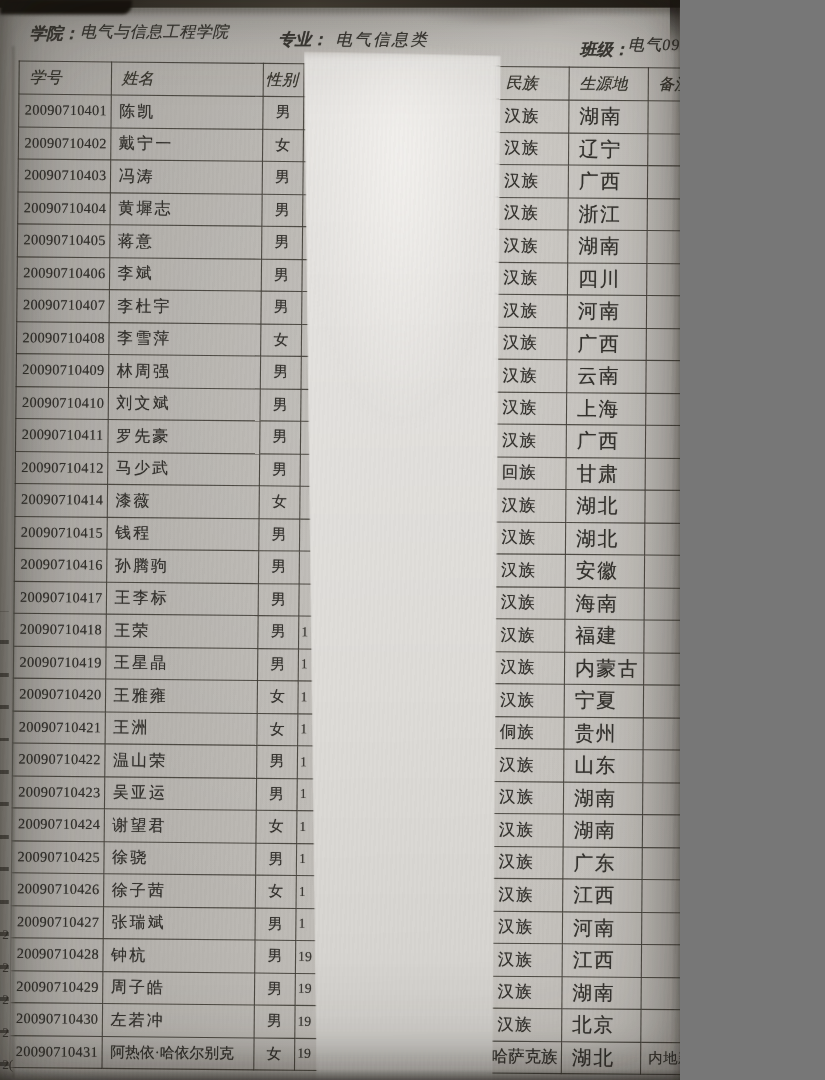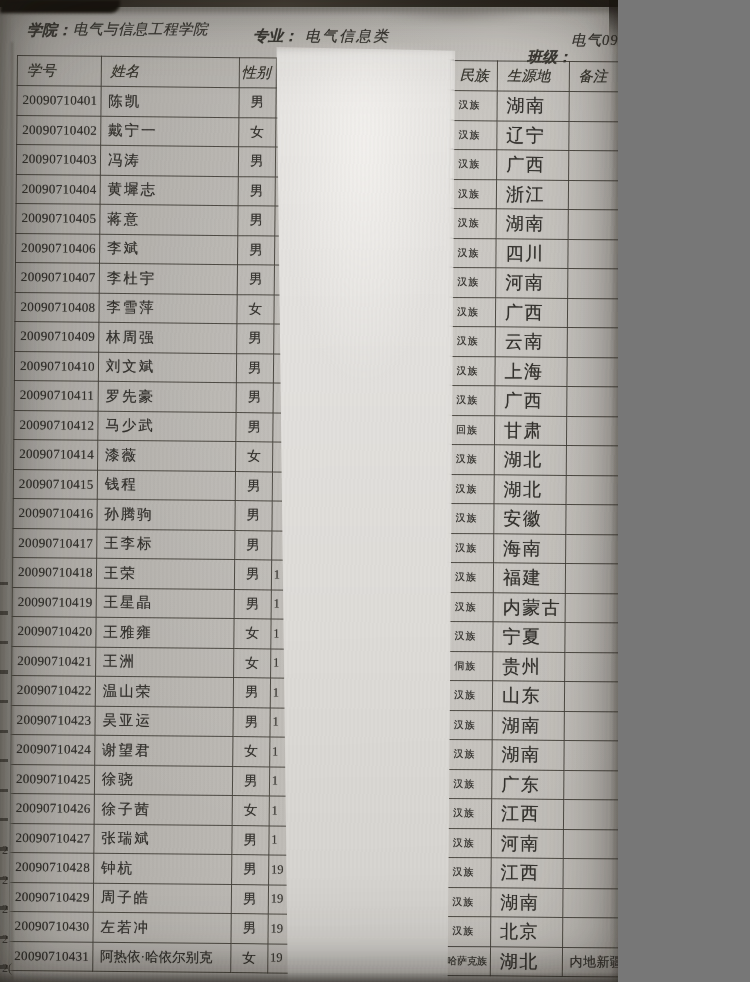--- a/index.html
+++ b/index.html
@@ -30,21 +30,21 @@
   }
   thead tr { height:30px; }
   tbody tr { height:29.5px; }
   th { font-style:italic; font-size:14.5px; text-align:left; padding-left:9px; color:#39372f; }
   .th-center { padding-left:2px; }
   .id-cell     { font-size:13px; letter-spacing:0.3px; padding-left:5px; color:#33312d; }
   .name-cell   { font-size:14.5px; letter-spacing:2px; padding-left:7px; }
   .name-cell.long { letter-spacing:0; font-size:13.5px; }
   .gender-cell { font-size:13.5px; text-align:center; padding:0 1px; }
   .birth-cell  { font-size:12.5px; color:rgba(50,48,44,0.85); border-right:none; padding-left:2px; }
-  .eth-cell    { font-size:10px; letter-spacing:1px; padding-left:8px; }
+  .eth-cell    { font-size:15px; letter-spacing:1px; padding-left:8px; }
   .eth-cell.long { letter-spacing:0; padding-left:3px; }
   .origin-cell { font-size:18px; letter-spacing:1.5px; padding-left:9px; }
   .remark-cell { font-size:13px; letter-spacing:0.5px; padding-left:7px; }
 
   
   .glare {
     position:absolute; left:269px; top:47px; width:188px; height:935px; z-index:5;
     background:linear-gradient(179deg,#e9e7e4 0%, #e3e1de 30%, #dedcd8 62%, #d7d5d1 88%, #d0ceca 100%);
     clip-path:polygon(4% 0%, 99% 0.4%, 95% 100%, 10% 100%);
     filter:blur(4px);
@@ -94,21 +94,21 @@
 <body>
 
 <div class="photo">
   <div class="content">
 
     <div class="pgheader doc-text">
       <span class="h-label" style="left:27px; top:21px;">学院：</span>
       <span class="h-value" style="left:73px; top:20px; letter-spacing:0.5px;font-style:italic;">电气与信息工程学院</span>
       <span class="h-label" style="left:253px; top:27px;">专业：</span>
       <span class="h-value" style="left:305px; top:27px; letter-spacing:2px; font-size:15px;">电气信息类</span>
-      <span class="h-label" style="left:527px; top:48px;">班级：</span>
+      <span class="h-label" style="left:527px; top:36px;">班级：</span>
       <span class="h-value" style="left:571px; top:31px;">电气0904</span>
     </div>
 
     <table class="ltab doc-text">
       <colgroup>
           <col style="width:78px">
           <col style="width:138px">
           <col style="width:37px">
           <col style="width:178px">
         </colgroup>

